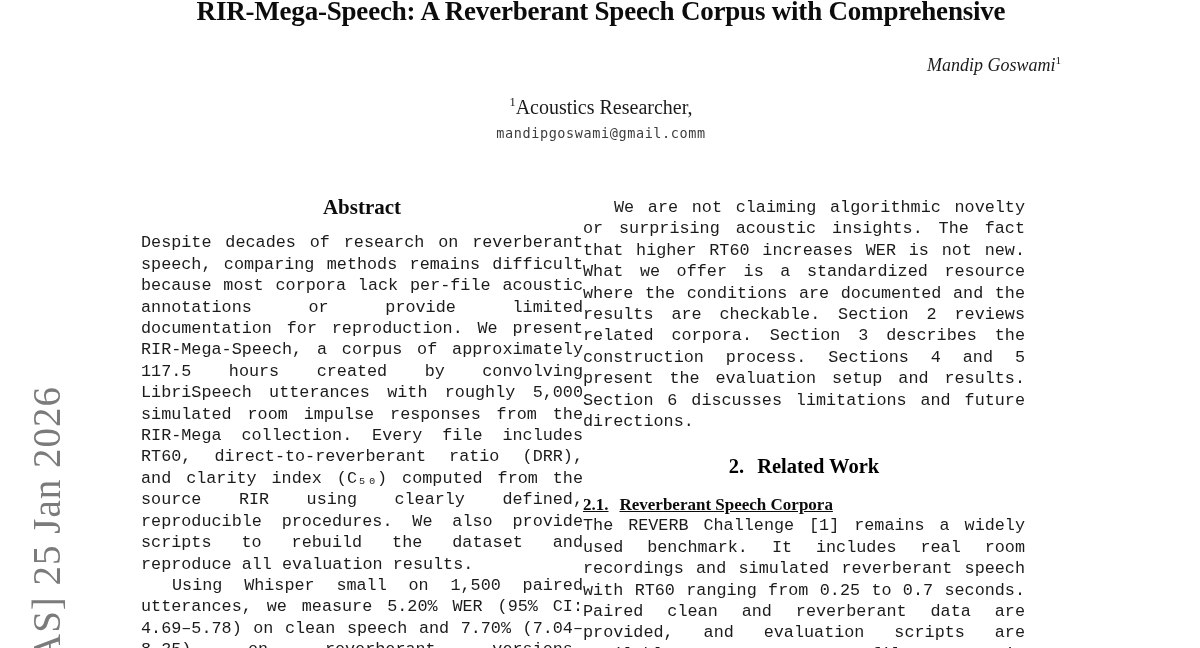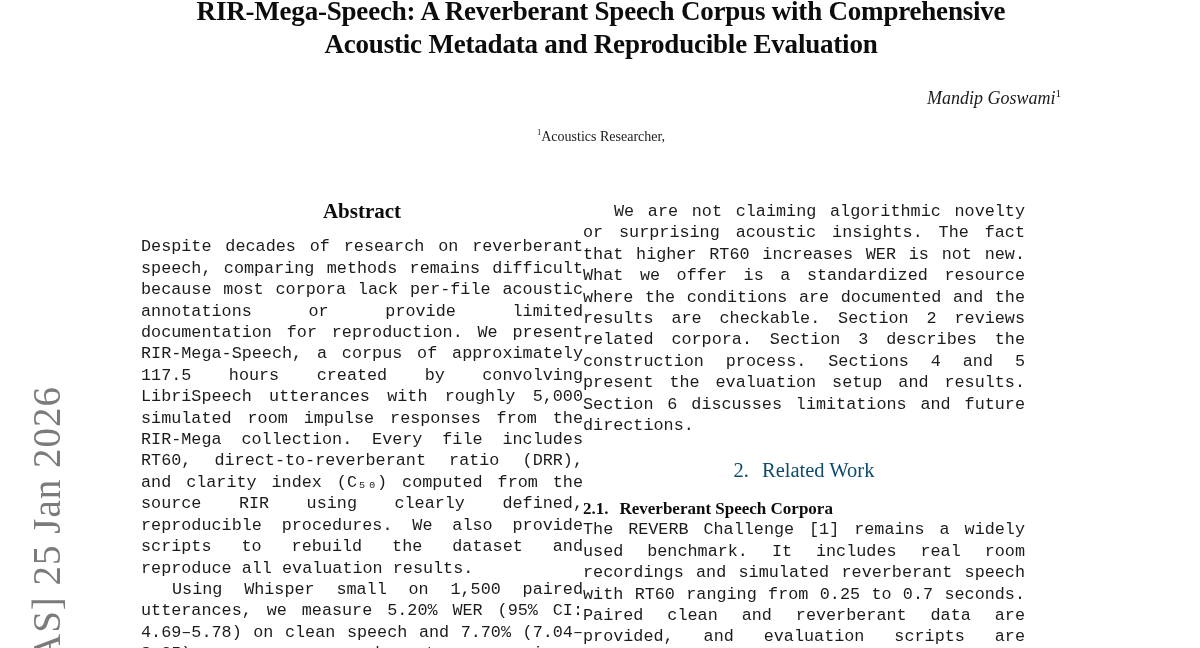--- a/index.html
+++ b/index.html
@@ -42,21 +42,21 @@
     font-style: italic;
     text-align: right;
   }
   .author sup, .affiliation sup {
     font-size: 62%;
     font-style: normal;
     line-height: 0;
   }
   .affiliation {
     margin-top: 20px;
-    font-size: 14px;
+    font-size: 20px;
   }
   .email {
     margin-top: 6px;
     font-family: "DejaVu Sans Mono", "Liberation Mono", monospace;
     font-size: 13.5px;
     letter-spacing: 0.6px;
     color: #3d3d3d;
   }
   .columns {
     display: flex;
@@ -73,51 +73,52 @@
     text-align: center;
     font-weight: bold;
     font-size: 21px;
     margin: 0 0 14px 0;
     color: #0c0c0c;
   }
   p { margin: 0; font-family: Liberation Mono, monospace; }
   .indent { text-indent: 31px; }
   .section-heading {
     text-align: center;
-    font-weight: normal;
+    font-weight: bold;
     font-size: 20.5px;
     margin: 24px 0 0 0;
-    color: #0c4a6e;
+    color: #000000;
   }
   .section-heading .sec-title { margin-left: 13px; }
   .subsection-heading {
     text-align: left;
     font-weight: bold;
     font-size: 17px;
     margin: 16px 0 0 0;
     color: #0c0c0c;
+    text-decoration: underline;
   }
   .subsection-heading .subsec-title { margin-left: 11px; }
   .after-heading { }
 </style>
 </head>
 <body>
 
 <div class="watermark">AS] 25 Jan 2026</div>
 
 <div class="page">
 
   <div class="header">
     <div class="title-line">RIR-Mega-Speech: A Reverberant Speech Corpus with Comprehensive</div>
-    <div class="title-line">Acoustic Metadata and Reproducible Evaluation</div>
 
     <div class="author"><span>Mandip Goswami</span><sup>1</sup></div>
 
     <div class="affiliation"><sup>1</sup><span>Acoustics Researcher,</span></div>
 
+    <div class="email">mandipgoswami@gmail.comm</div>
   </div>
 
   <div class="columns">
 
     <div class="col">
       <div class="abstract-heading">Abstract</div>
       <p>Despite decades of research on reverberant speech, comparing methods remains difficult because most corpora lack per-file acoustic annotations or provide limited documentation for reproduction. We present RIR-Mega-Speech, a corpus of approximately 117.5 hours created by convolving LibriSpeech utterances with roughly 5,000 simulated room impulse responses from the RIR-Mega collection. Every file includes RT60, direct-to-reverberant ratio (DRR), and clarity index (C₅₀) computed from the source RIR using clearly defined, reproducible procedures. We also provide scripts to rebuild the dataset and reproduce all evaluation results.</p>
       <p class="indent">Using Whisper small on 1,500 paired utterances, we measure 5.20% WER (95% CI: 4.69–5.78) on clean speech and 7.70% (7.04–8.35) on reverberant versions, corresponding to a paired increase of 2.50 percentage points (2.06–2.98). This represents a 48% relative degradation. WER increases monotonically with RT60 and decreases</p>
     </div>
 

